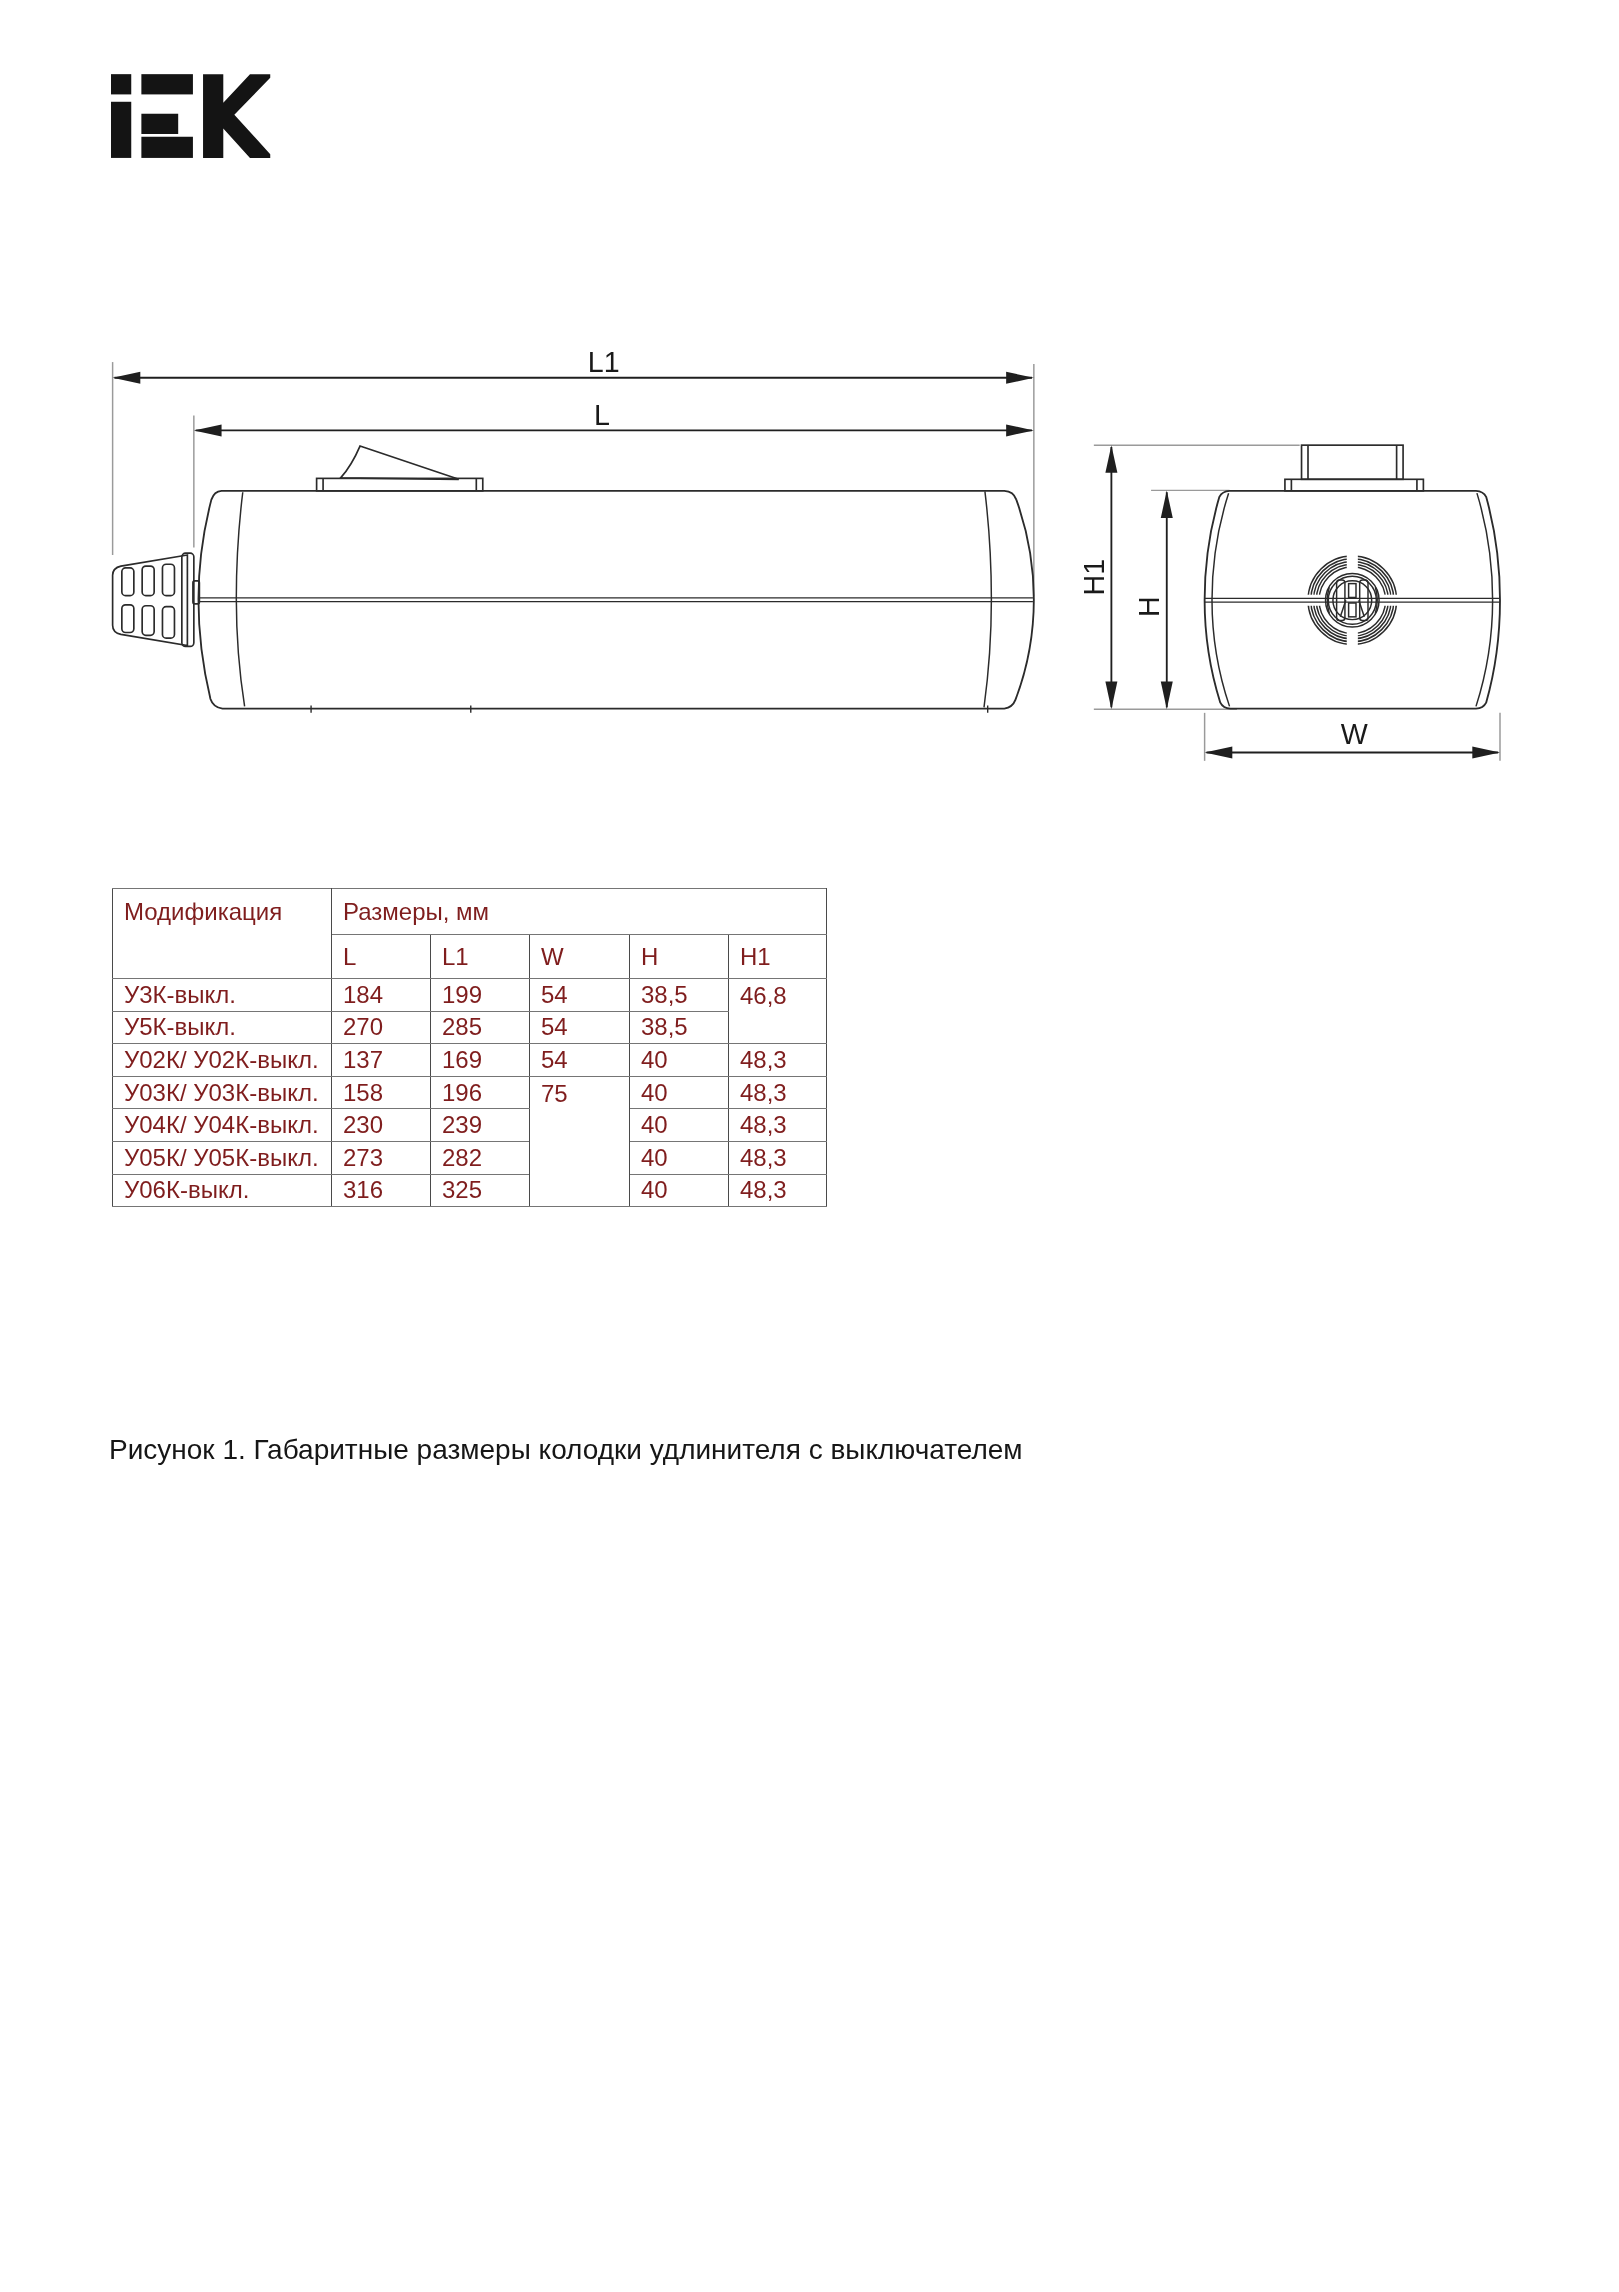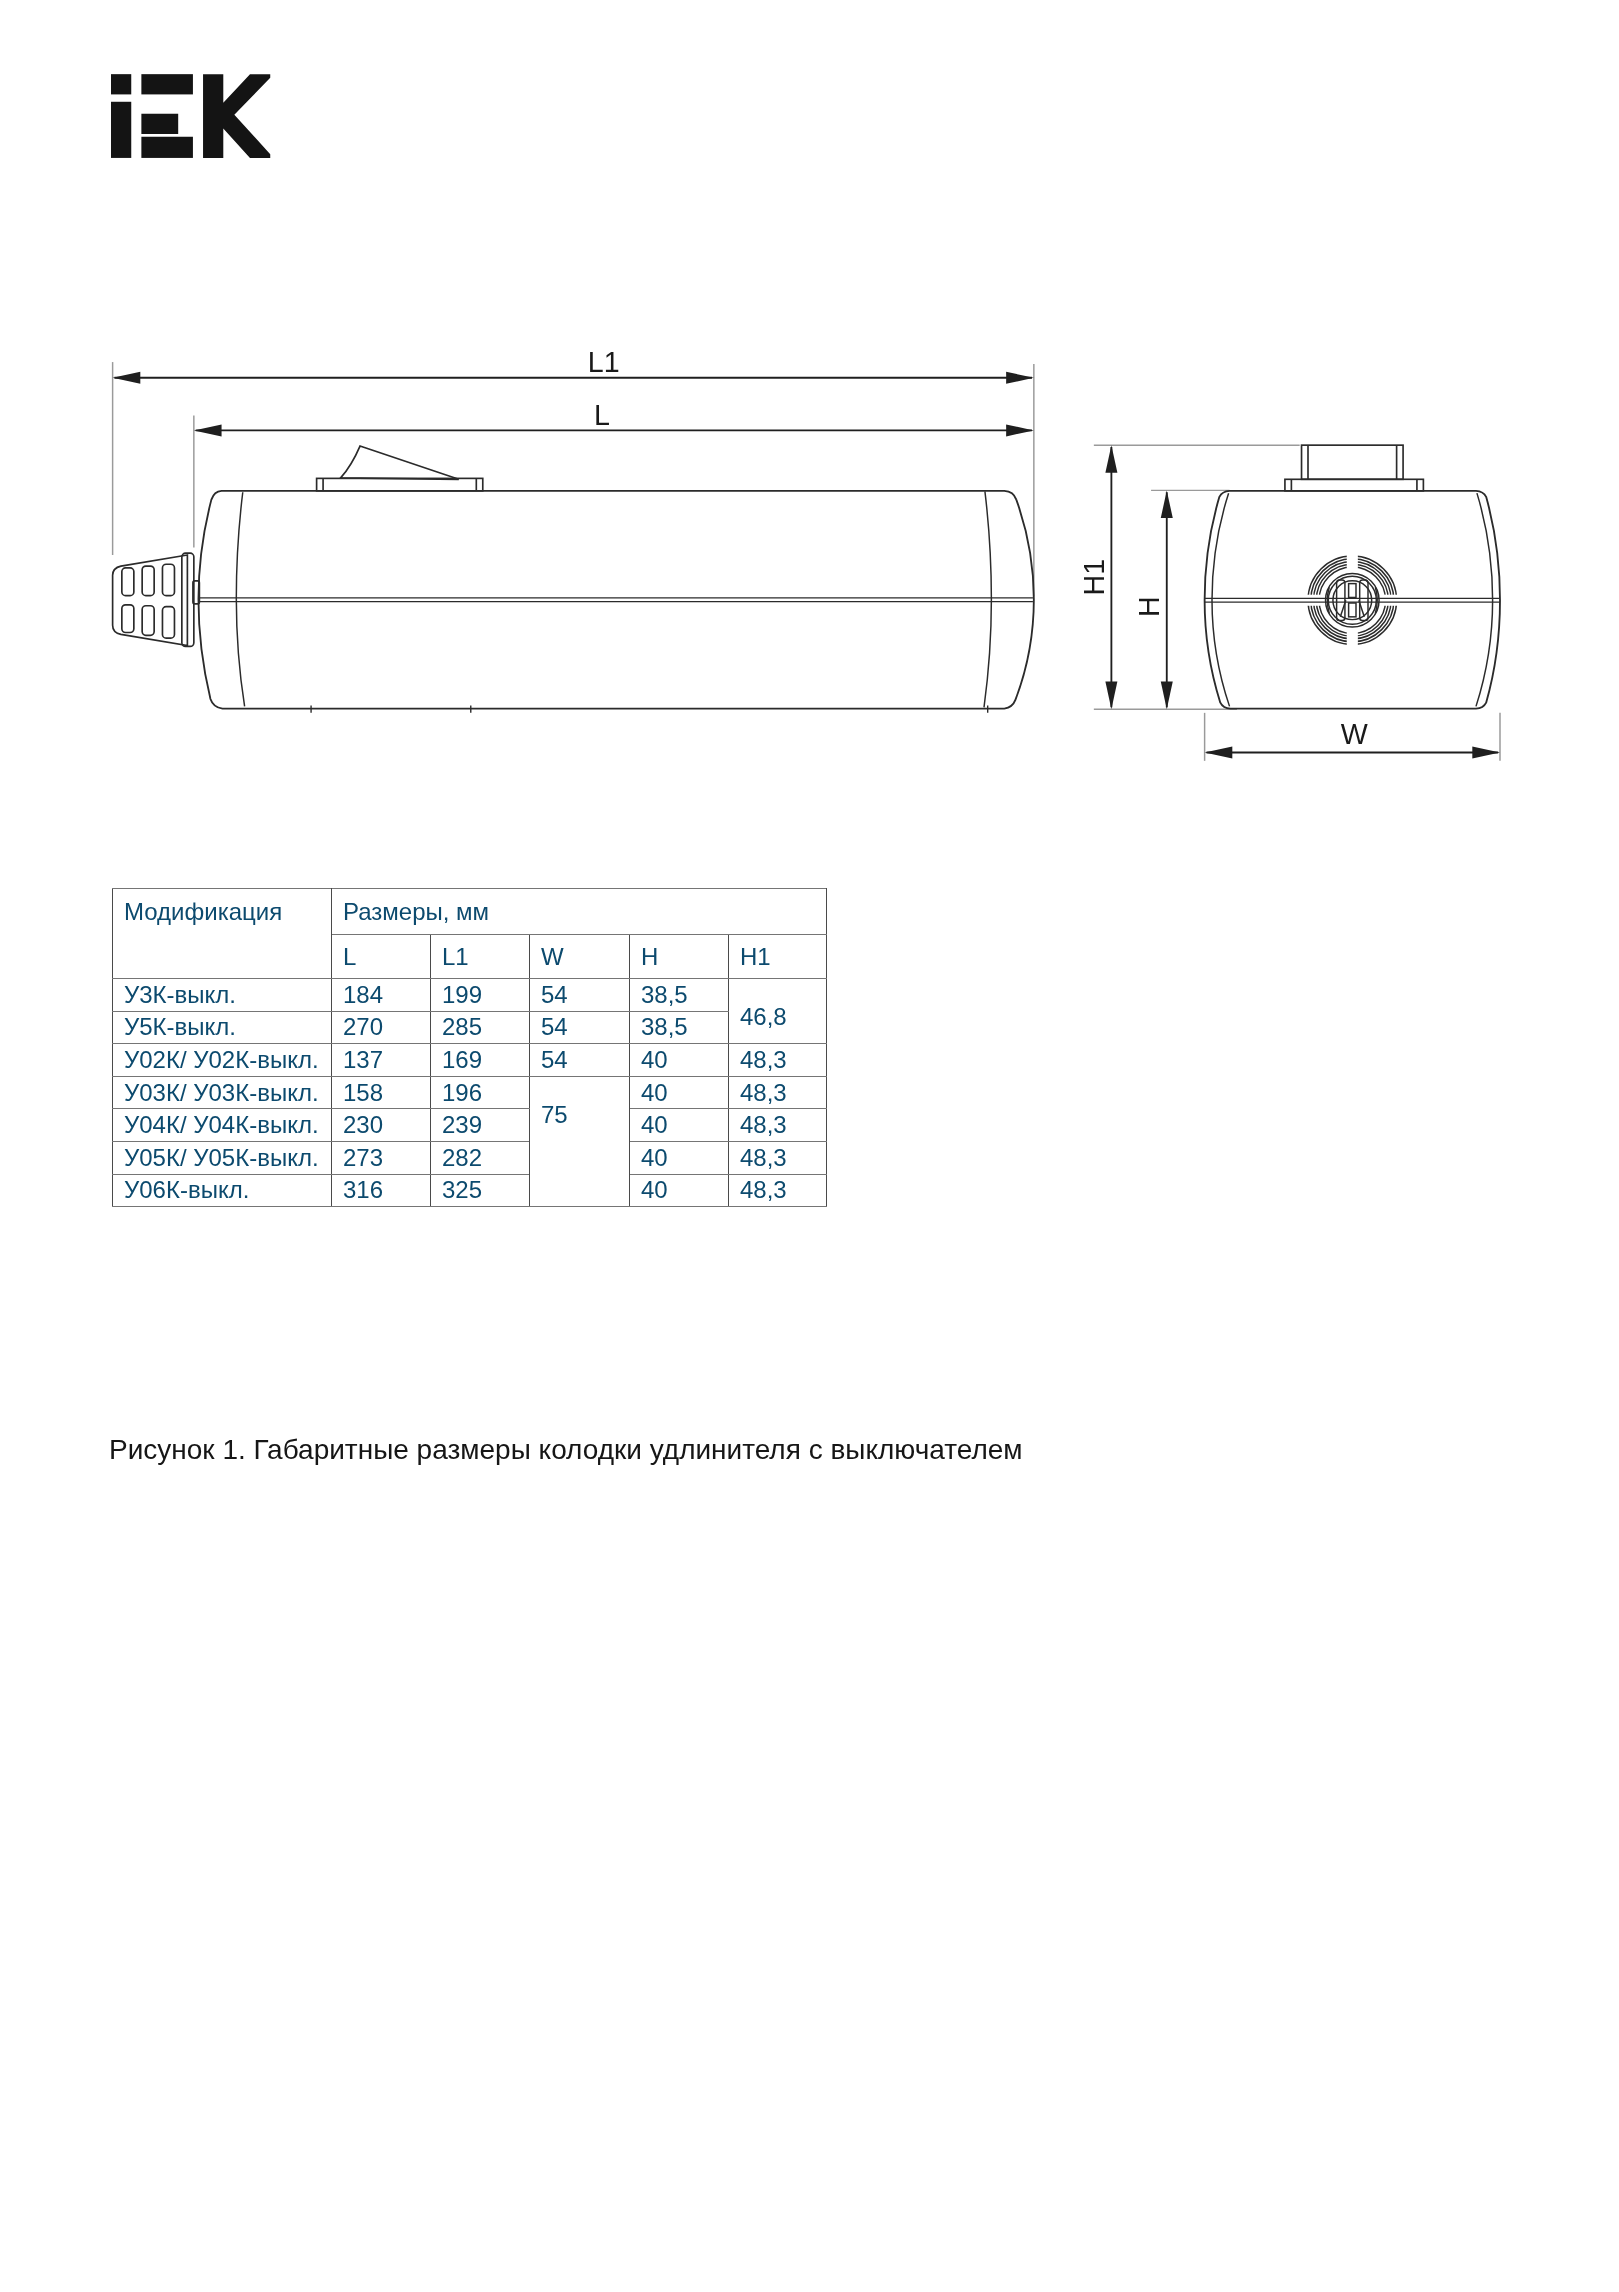--- a/index.html
+++ b/index.html
@@ -9,36 +9,36 @@
     position:relative;
     font-family:"Liberation Sans", sans-serif;
     color:#1c1c1c;
     overflow:hidden;
   }
   .logo{position:absolute;left:111px;top:74px;}
   .drawing{position:absolute;left:0;top:351px;}
   .dim-table{
     position:absolute;left:112px;top:888px;
     border-collapse:collapse;table-layout:fixed;width:713px;
-    font-size:24px;color:#0c4a6e;border-radius:14px;
+    font-size:24px;color:#7f1d1d;border-radius:14px;
   }
   .dim-table td{
     border-left:1.4px solid #4a4a4a;
     border-right:1.4px solid #4a4a4a;
     border-top:1.8px solid #757575;
     border-bottom:1.8px solid #757575;
     padding:1.8px 1.8px 1.8px 11px;
     vertical-align:middle;
     font-weight:400;
     overflow:hidden;white-space:nowrap;
   }
   .dim-table tr{height:31px;}
   .dim-table tr.hdr1{height:46px;}
   .dim-table tr.hdr2{height:44px;}
-  .dim-table td.merged{vertical-align:top;padding-top:24px;}
+  .dim-table td.merged{vertical-align:top;padding-top:3px;}
   .caption{
     position:absolute;left:109px;top:1434px;
     font-size:28px;letter-spacing:0px;color:#161616;
     white-space:nowrap;
     text-align:center;
   }
   svg text{font-family:"Liberation Sans", sans-serif;}
   .dimtxt{font-size:31px;fill:#1a1a1a;}
 </style>
 </head>

